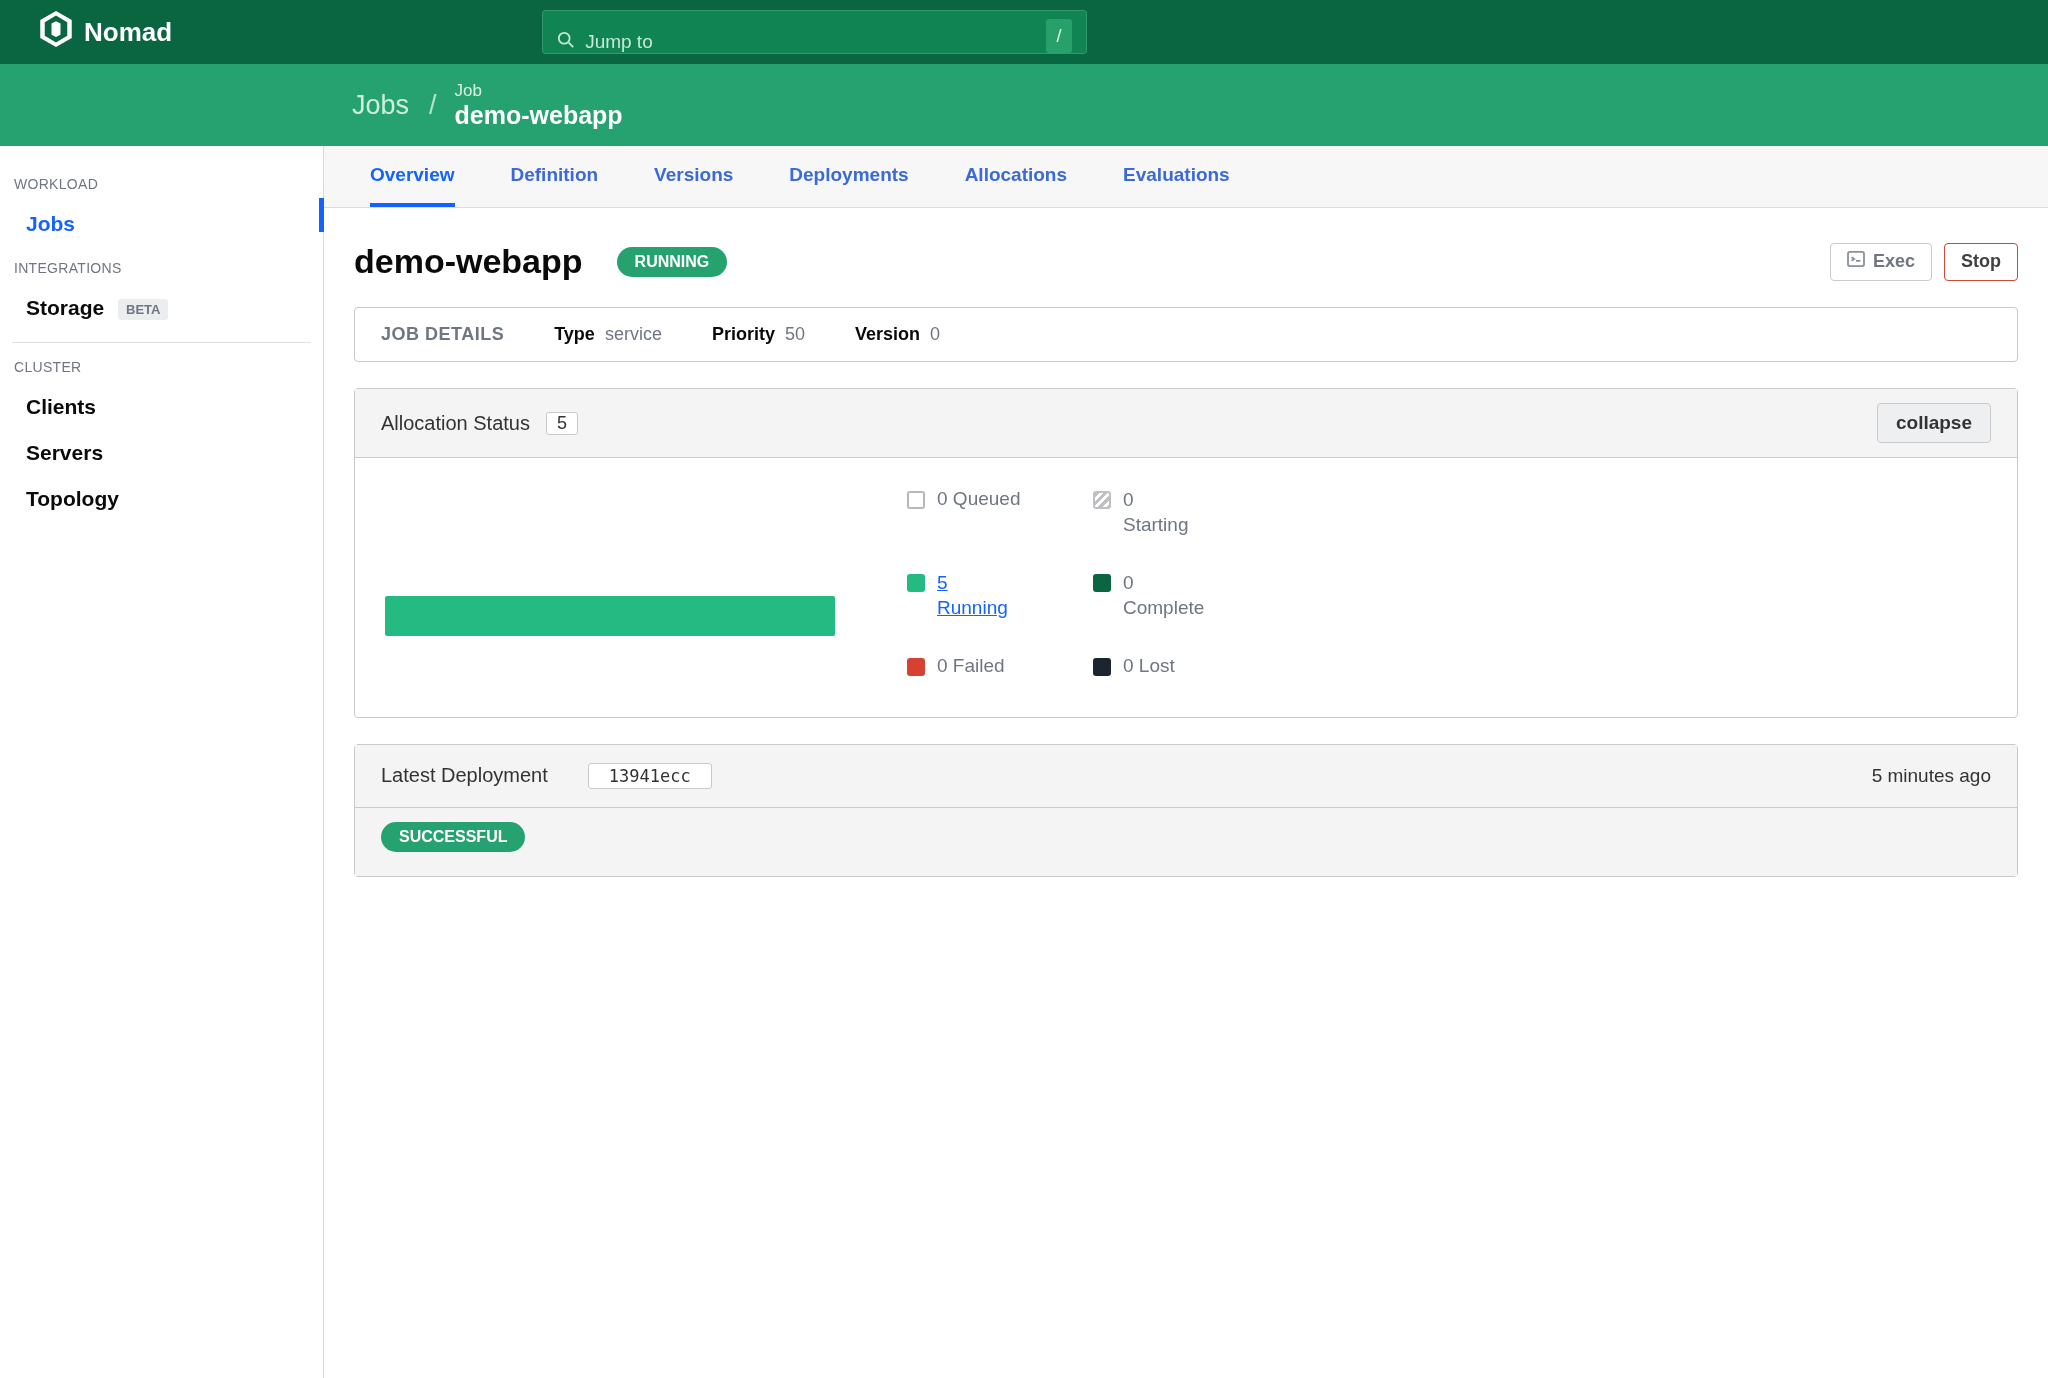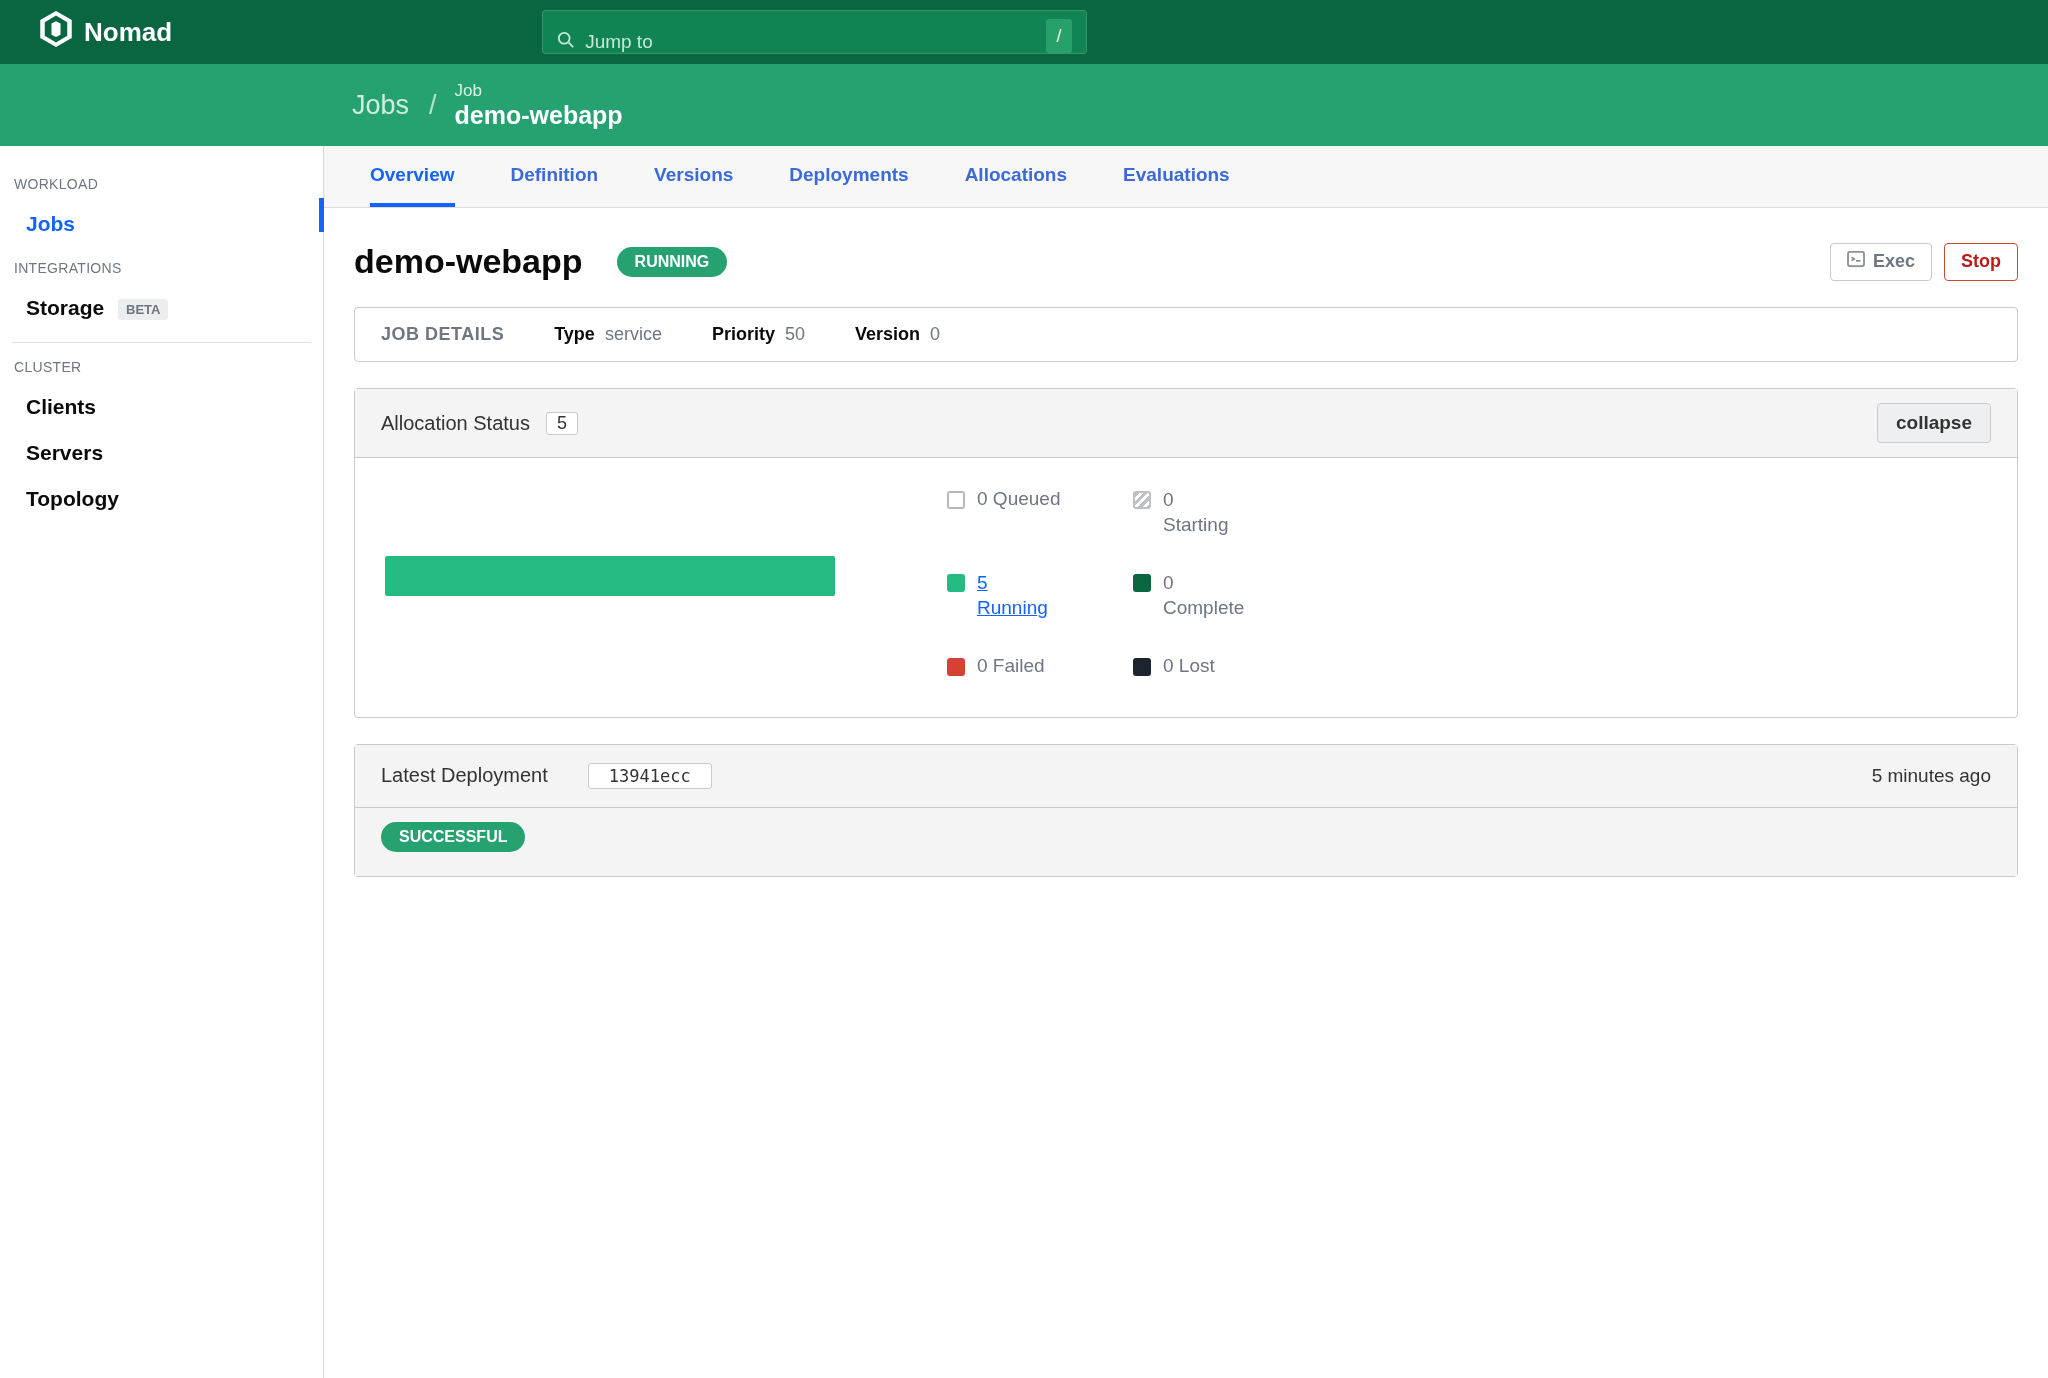--- a/index.html
+++ b/index.html
@@ -159,21 +159,21 @@
     padding: 0 16px;
     border: 1px solid #c9cacd;
     background: #fff;
     border-radius: 4px;
     font-size: 18px;
     font-weight: 600;
     display: flex; align-items: center; gap: 8px;
     cursor: pointer;
     color: #6f7681;
   }
-  .btn.danger { border-color: #c84b3a; color: #b91c1c; }
+  .btn.danger { border-color: #c84b3a; color: #404040; }
   .panel {
     border: 1px solid #c9cacd;
     border-radius: 4px;
     background: #fff;
     margin-bottom: 26px;
   }
   .job-details {
     display: flex;
     gap: 50px;
     padding: 16px 26px;
@@ -212,22 +212,22 @@
     border-radius: 4px;
     padding: 8px 18px;
     font-size: 19px;
     font-weight: 600;
     color: #333;
     cursor: pointer;
   }
   .alloc-body {
     padding: 30px 30px 40px 30px;
     display: flex;
-    gap: 112px;
-    align-items: flex-start;
+    gap: 72px;
+    align-items: center;
   }
   .bar-wrap { flex: 0 0 450px; display: flex; align-items: center; padding-top: 68px; }
   .bar { width: 450px; height: 40px; background: #25ba82; border-radius: 2px; }
   .legend {
     display: grid;
     grid-template-columns: repeat(2, 160px);
     column-gap: 26px;
     row-gap: 34px;
     font-size: 19px;
     color: #6f7681;

